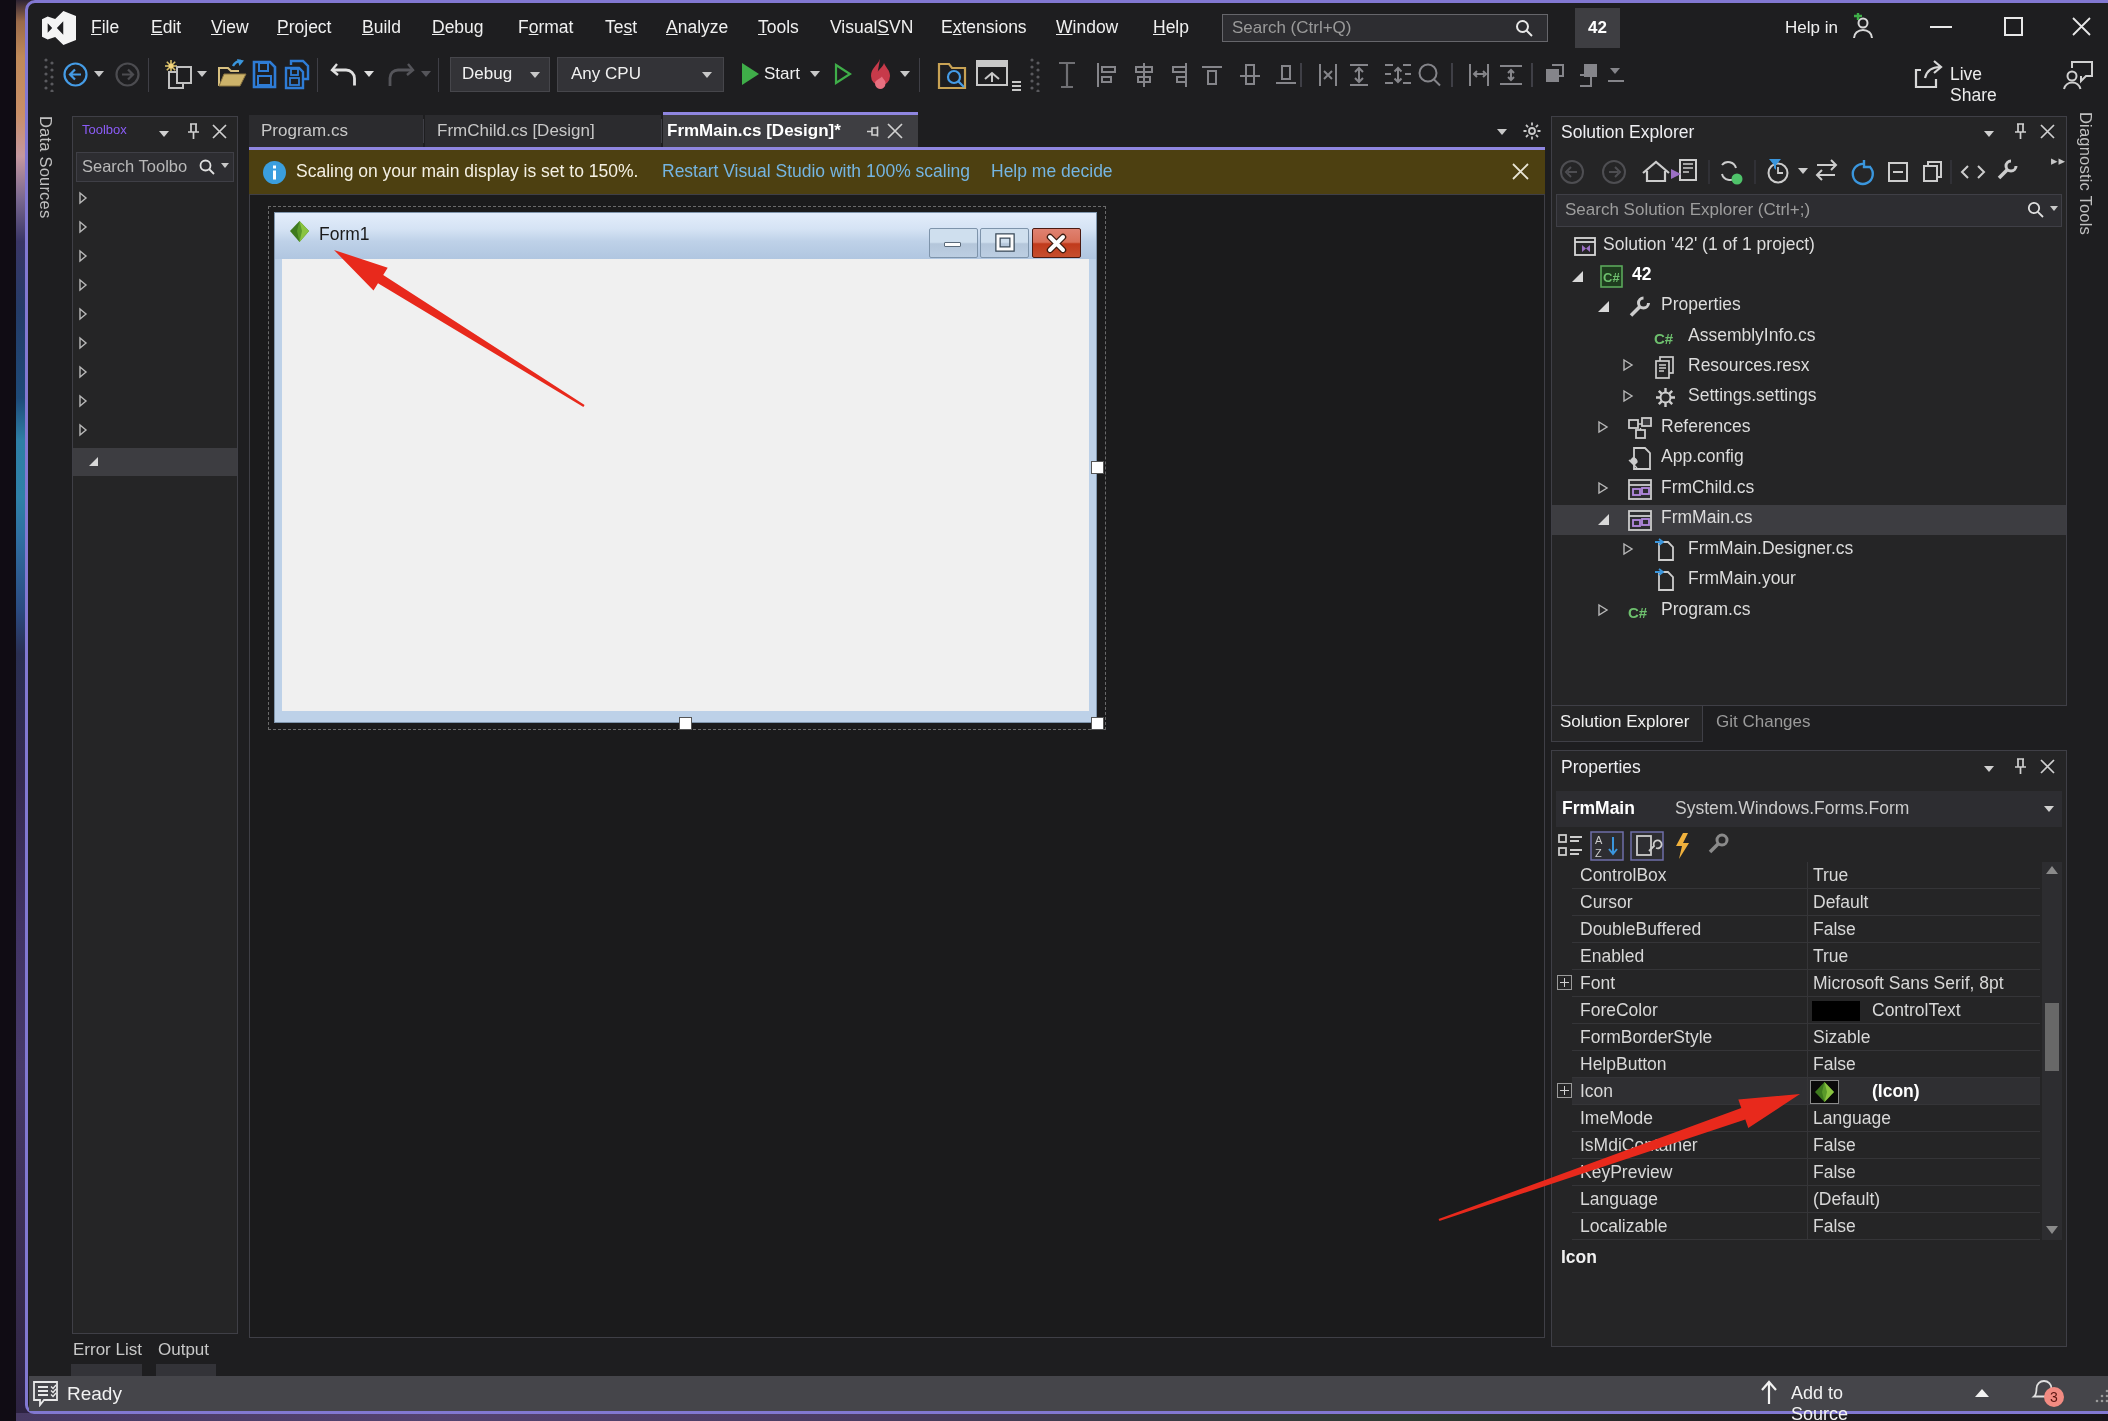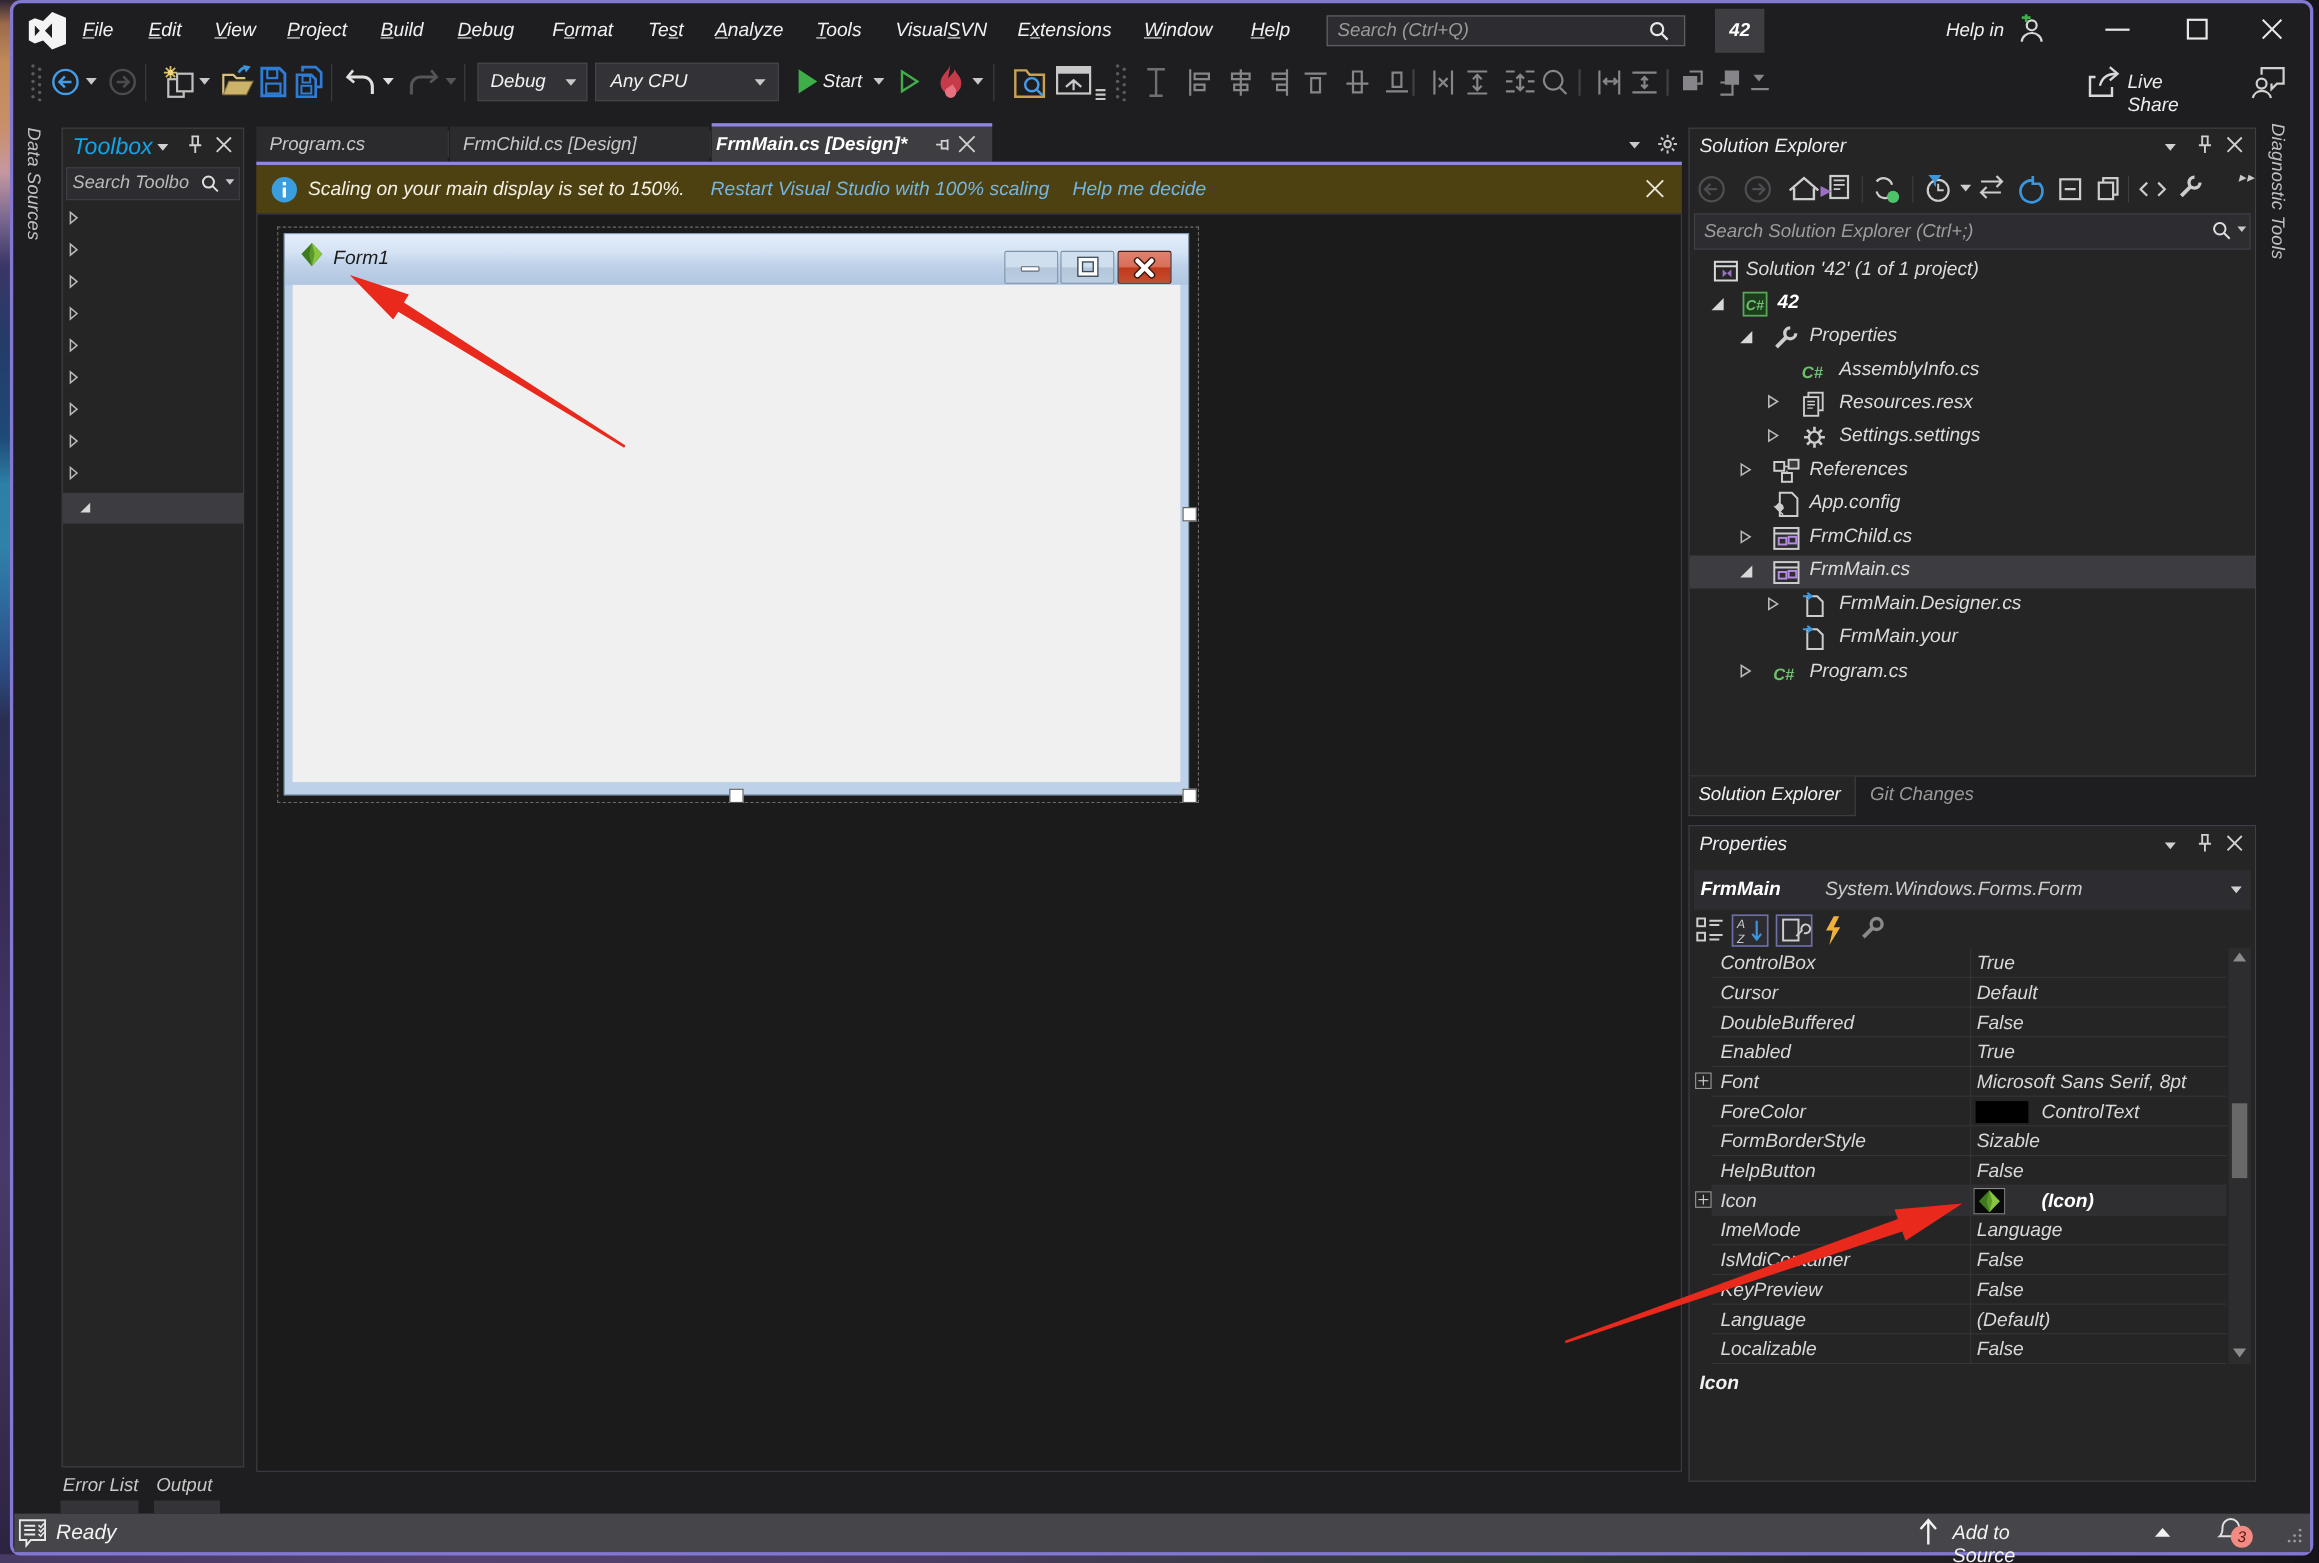--- a/index.html
+++ b/index.html
@@ -1,19 +1,19 @@
 <!DOCTYPE html>
 <html><head>
 <meta charset="utf-8">
 <style>
   * { margin:0; padding:0; box-sizing:border-box; }
   html,body { width:2108px; height:1421px; overflow:hidden; background:#100c14;
     font-family:"Liberation Sans", sans-serif; }
   .abs { position:absolute; }
-  #page { position:absolute; left:0; top:0; width:1860px; height:1421px;font-style:italic; }
+  #page { position:absolute; left:16px; top:0; width:1860px; height:1421px; }
   
   #wallL { left:0; top:0; width:22px; height:1421px;
     background:linear-gradient(#2e2434 0%, #9a6a4a 1.5%, #c08a5a 4%, #c98f68 8%, #c598a0 11%, #7a6890 14%, #3a3666 17%, #243c68 22%, #1e4a78 28%, #2e7fa6 31%, #2f81a8 35%, #2f6ea0 38%, #2b4a80 43%, #2a2f52 46%, #352a50 55%, #413364 65%, #473a6a 75%, #3e3158 85%, #332848 95%, #2c2240 100%); }
   #wallB { left:0; top:1413px; width:2108px; height:8px;
     background:linear-gradient(90deg, #473a63 0%, #544370 20%, #4a3c62 40%, #3a3c44 55%, #2f3c33 66%, #242226 80%, #17151a 100%); }
   #wallR { left:2086px; top:0; width:22px; height:1421px; background:#17131b; }
   
   #win { left:9px; top:0; width:2094px; height:1414px; background:#1e1e20;
     border:3px solid #8278d2; border-radius:10px 10px 9px 9px; }
   
@@ -216,21 +216,21 @@
   </svg>
   <div class="abs" style="left:1934px;top:64px;font-size:17.5px;color:#ececec">Live Share</div>
   <svg class="abs" style="left:2046px;top:58px" width="32" height="32" viewBox="0 0 32 32">
     <path d="M10 10 V4 h20 v14 h-6 l-5 5 v-5" fill="none" stroke="#d0d0d0" stroke-width="2"></path>
     <circle cx="10" cy="18" r="4.5" fill="none" stroke="#d0d0d0" stroke-width="2"></circle>
     <path d="M2 31 a8.5 8.5 0 0 1 16.5 0" fill="none" stroke="#d0d0d0" stroke-width="2"></path>
   </svg>
 
   <div class="abs vtext" style="left:20px;top:116px;height:110px">Data Sources</div>
   <div class="abs panel" style="left:56px;top:116px;width:166px;height:1218px"></div>
-  <div class="abs" style="left:66px;top:122px;font-size:21px;color:#0ea5e9">Toolbox</div>
+  <div class="abs" style="left:66px;top:122px;font-size:13px;color:#8b5cf6">Toolbox</div>
   <div class="abs caret" style="left:143px;top:131px;border-top-color:#d0d0d0"></div>
   <svg class="abs" style="left:169px;top:122px" width="17" height="19" viewBox="0 0 17 19">
     <path d="M5 2 h7 M6 2 v8 h5 v-8 M3 10 h11 M8.5 10 v7" stroke="#d0d0d0" stroke-width="1.7" fill="none"></path>
   </svg>
   <svg class="abs" style="left:196px;top:124px" width="15" height="15" viewBox="0 0 15 15">
     <path d="M1 1 L14 14 M14 1 L1 14" stroke="#d0d0d0" stroke-width="1.7"></path>
   </svg>
   <div class="abs" style="left:60px;top:152px;width:158px;height:30px;background:#2d2d31;border:1px solid #3f3f46"></div>
   <div class="abs" style="left:66px;top:157px;font-size:16.5px;color:#b9b9b9;width:118px;overflow:hidden;white-space:nowrap">Search Toolbo</div>
   <svg class="abs" style="left:182px;top:158px" width="18" height="18" viewBox="0 0 18 18">

